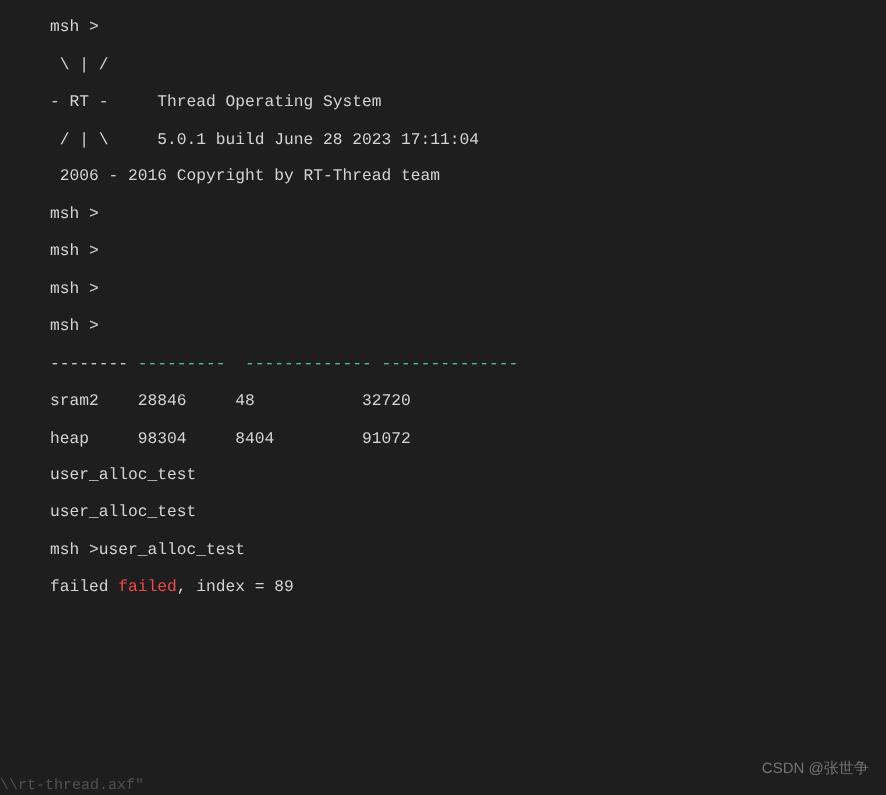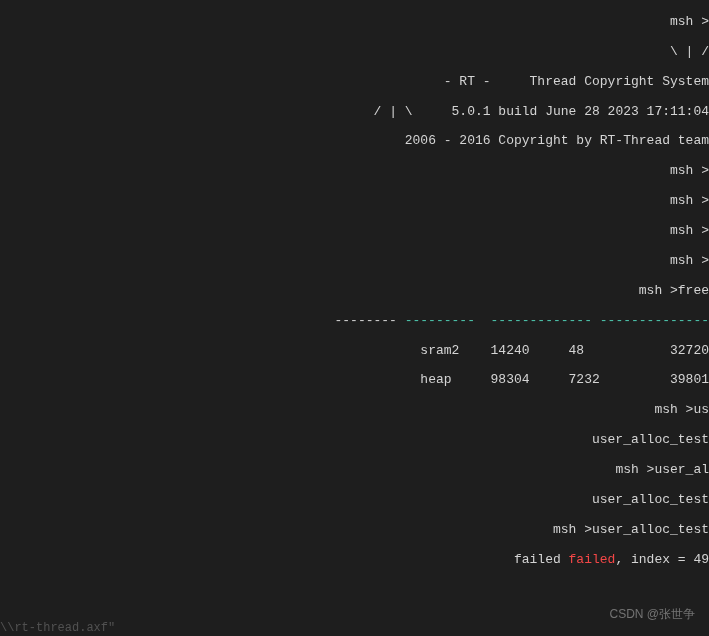--- a/index.html
+++ b/index.html
@@ -13,21 +13,21 @@
       height: 636px;
       overflow: hidden;
       position: relative;
     }
     .terminal {
       padding: 0 0 0 40px;
       white-space: pre;
     }
     .red { color: #f44747; font-family: Liberation Mono, monospace; }
     .cyan { color: #4ec9b0; }
-    .line { display: block; text-align: right; }
+    .line { display: block; }
     .watermark {
       position: absolute;
       bottom: 14px;
       right: 14px;
       color: #aaa;
       opacity: 0.6;
       font-size: 12px;
       font-family: Arial, sans-serif;
       margin-left: 12px;
     }
@@ -40,37 +40,34 @@
       white-space: pre;
       opacity: 0.7;
     }
   </style>
 </head>
 <body>
 
 <div class="terminal">
 <span class="line">msh &gt;</span>
 <span class="line"> \ | /</span>
-<span class="line">- RT -     Thread Copyright System</span>
+<span class="line">- RT -     Thread Operating System</span>
 <span class="line"> / | \     5.0.1 build June 28 2023 17:11:04</span>
 <span class="line"> 2006 - 2016 Copyright by RT-Thread team</span>
 <span class="line">msh &gt;</span>
 <span class="line">msh &gt;</span>
 <span class="line">msh &gt;</span>
 <span class="line">msh &gt;</span>
-<span class="line">msh &gt;free</span>
 <span class="line"><span>--------</span> <span class="cyan">---------</span>  <span class="cyan">-------------</span> <span class="cyan">--------------</span></span>
-<span class="line">sram2    14240     48           32720</span>
-<span class="line">heap     98304     7232         39801</span>
-<span class="line">msh &gt;us</span>
+<span class="line">sram2    28846     48           32720</span>
+<span class="line">heap     98304     8404         91072</span>
 <span class="line">user_alloc_test</span>
-<span class="line">msh &gt;user_al</span>
 <span class="line">user_alloc_test</span>
 <span class="line">msh &gt;user_alloc_test</span>
-<span class="line"><span>failed </span><span class="red">failed</span><span>, index = 49</span></span>
+<span class="line"><span>failed </span><span class="red">failed</span><span>, index = 89</span></span>
 
 
 
 
 
 
 
 
 
 

